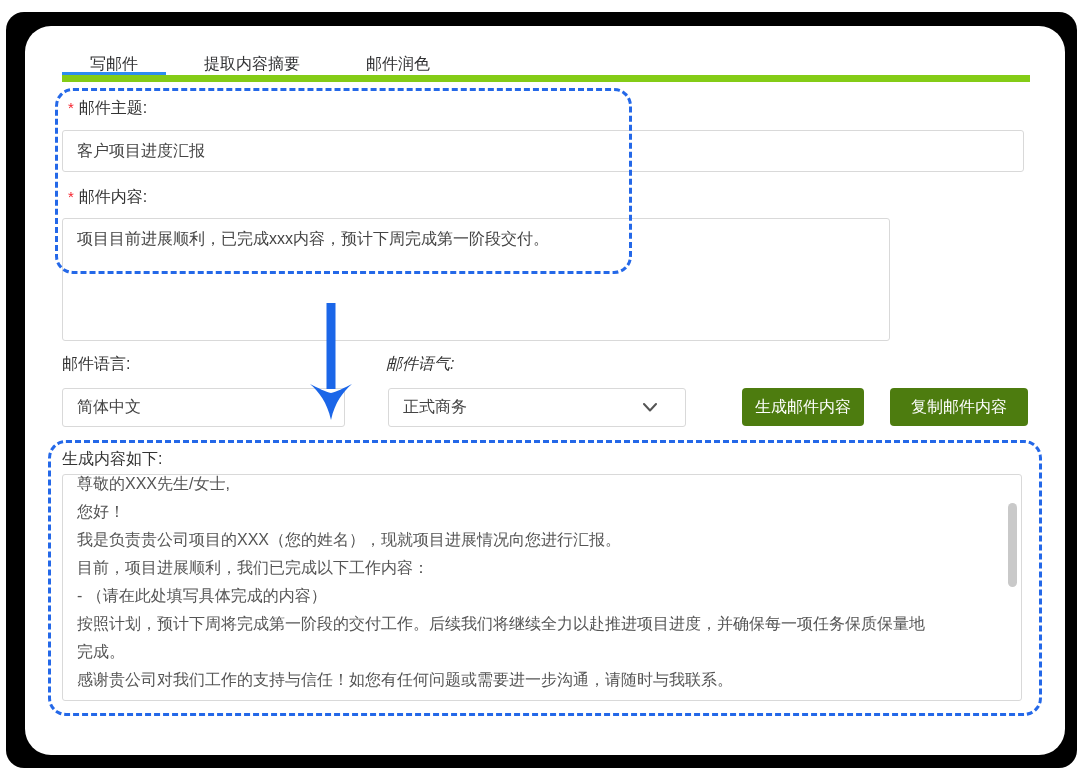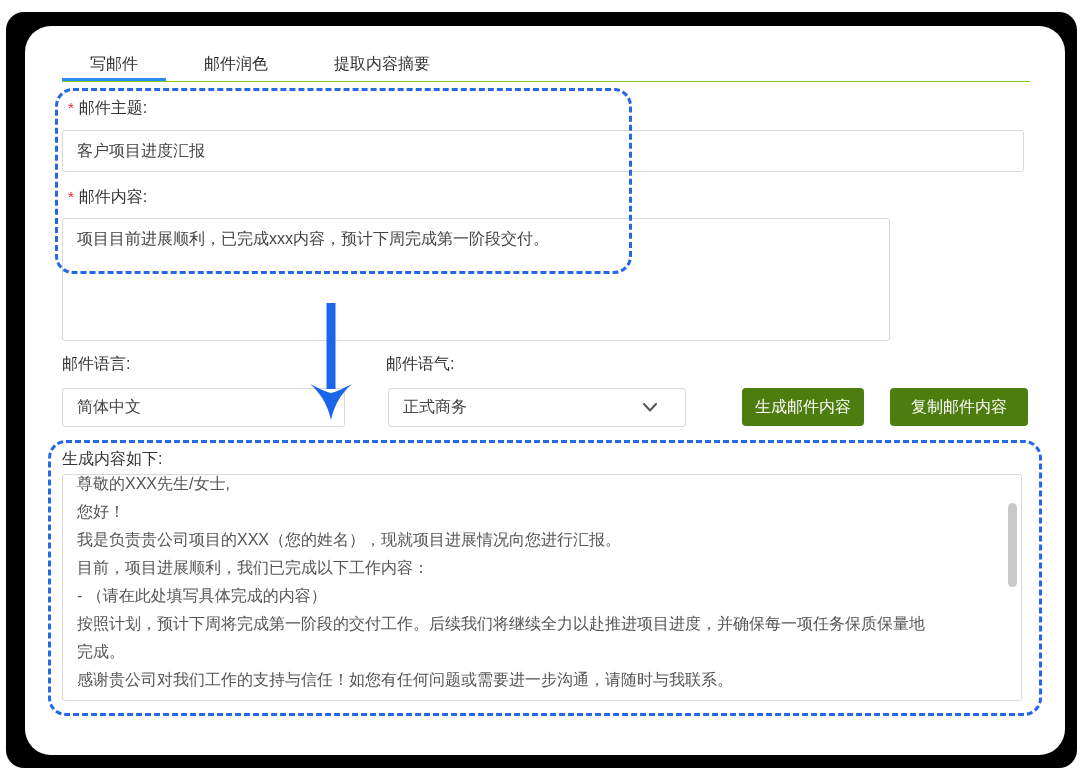--- a/index.html
+++ b/index.html
@@ -1,21 +1,21 @@
 <!DOCTYPE html>
 <html><head>
 <meta charset="utf-8">
 <style>
   * { margin:0; padding:0; box-sizing:border-box; }
   html,body { width:1092px; height:780px; background:#ffffff; font-family:"Liberation Sans", sans-serif; }
   .frame { position:absolute; left:6px; top:12px; width:1071px; height:756px; background:#000; border-radius:18px; }
   .card { position:absolute; left:25px; top:26px; width:1040px; height:729px; background:#fff; border-radius:26px; overflow:hidden; }
 
   
-  .tabbar { position:absolute; left:37px; top:22px; width:968px; height:34px; display:flex; gap:10px; border-bottom:1px solid #84cc16; }
+  .tabbar { position:absolute; left:37px; top:22px; width:968px; height:34px; display:flex; gap:10px; border-bottom:7px solid #84cc16; }
   .tab { padding:0 28px; font-size:16px; color:#303133; line-height:31px; cursor:pointer; white-space:nowrap; }
   .tab.active { border-bottom:3px solid #2d8cf0; }
 
   
   .field-label { position:absolute; font-size:16px; color:#333; height:22px; line-height:22px; white-space:nowrap; }
   .req { color:#f5222d; margin-right:5px; font-size:15px; }
 
   
   .text-input { position:absolute; border:1px solid #d9d9d9; border-radius:3px; background:#fff;
     font-size:16px; color:#444; padding:0 14px; font-family:"Liberation Sans", sans-serif; outline:none; }
@@ -43,36 +43,36 @@
     background:#c9c9c9; border-radius:5px; cursor:grab; }
 </style>
 </head>
 <body>
 
 <div class="frame"></div>
 <div class="card">
 
   <div class="tabbar">
     <div class="tab active">写邮件</div>
+    <div class="tab">提取内容摘要</div>
     <div class="tab">邮件润色</div>
-    <div class="tab">提取内容摘要</div>
   </div>
 
   <div class="field-label" style="left:43px; top:71px;">
     <span class="req">*</span><span>邮件主题:</span>
   </div>
   <input class="text-input" style="left: 37px; top: 104px; width: 962px; height: 42px;" value="客户项目进度汇报">
 
   <div class="field-label" style="left:43px; top:160px;">
     <span class="req">*</span><span>邮件内容:</span>
   </div>
   <textarea class="text-input" style="left: 37px; top: 192px; width: 828px; height: 123px;">项目目前进展顺利，已完成xxx内容，预计下周完成第一阶段交付。</textarea>
 
   <div class="field-label" style="left:37px; top:327px;">邮件语言:</div>
-  <div class="field-label" style="left:361px; top:327px;">邮件语气:</div>
+  <div class="field-label" style="left:361px; top:327px;font-style:italic;">邮件语气:</div>
 
   <input class="text-input" style="left: 37px; top: 362px; width: 283px; height: 39px;" value="简体中文">
 
   <div class="fake-select" style="left:363px; top:362px; width:298px; height:39px;">
     <span>正式商务</span>
     <span class="chev">
       <svg width="14" height="9" viewBox="0 0 14 9">
           <polyline points="1,1 7,7.5 13,1" fill="none" stroke="#555" stroke-width="2" stroke-linecap="round" stroke-linejoin="round"></polyline>
         </svg>
     </span>

